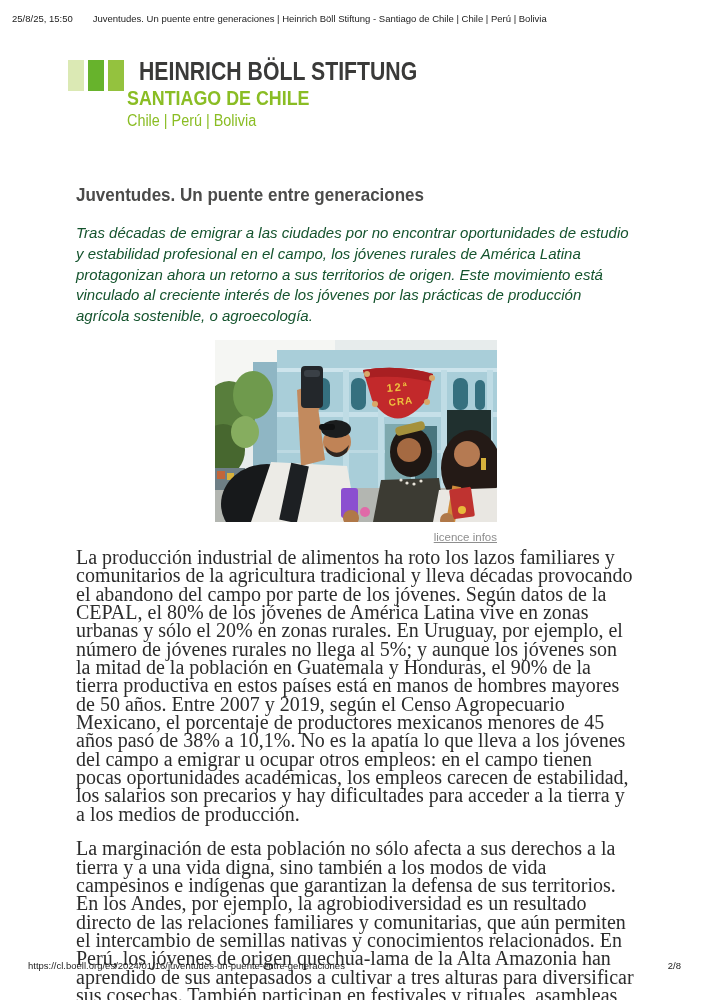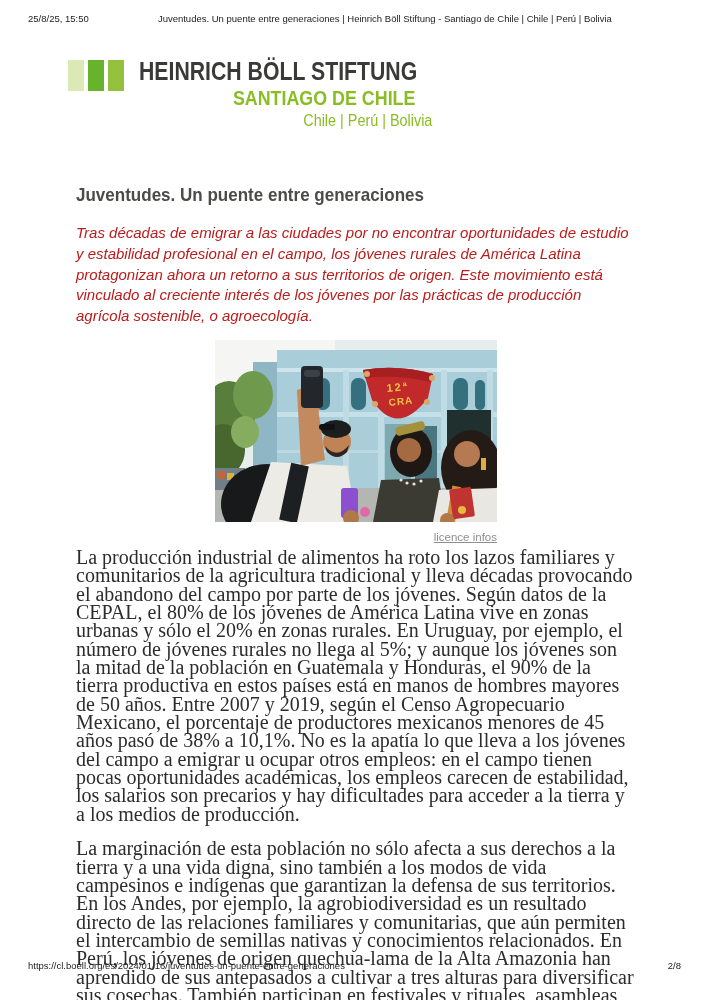--- a/index.html
+++ b/index.html
@@ -6,37 +6,37 @@
   body {
     width: 707px; height: 1000px;
     background: #ffffff;
     font-family: "Liberation Sans", sans-serif;
     position: relative;
     overflow: hidden;
   }
 
   
   .print-header {
-    position: absolute; top: 13px; left: 28px; right: 26px;
+    position: absolute; top: 13px; left: 12px; right: 26px;
     display: flex; align-items: baseline;
     font-size: 9.5px; color: #1c1c1c;
   }
   .print-header .ph-date { flex: 0 0 auto; white-space: nowrap; }
-  .print-header .ph-title { flex: 1 1 auto; text-align: center; white-space: nowrap; overflow: hidden; }
+  .print-header .ph-title { flex: 1 1 auto; white-space: nowrap; overflow: hidden; margin-left: 20px; }
   .print-footer {
     position: absolute; top: 960px; left: 28px; right: 26px;
     display: flex; justify-content: space-between; align-items: baseline;
     font-size: 9.5px; color: #1c1c1c;
   }
 
   
   .logo { position: absolute; top: 58px; left: 68px; display: flex; align-items: flex-start; }
   .logo-squares { display: flex; gap: 4px; margin-top: 2px; }
   .logo-square { width: 16px; height: 31px; }
-  .logo-text { margin-left: 15px; text-align: right; }
+  .logo-text { margin-left: 15px; }
   .logo-org {
     font-size: 25px; font-weight: bold; color: #3a3a39;
     letter-spacing: 0px; white-space: nowrap;
     transform: scaleX(0.85); transform-origin: left center;
     line-height: 1.05;
   }
   .logo-office {
     font-size: 21px; font-weight: bold; color: #8abd24;
     white-space: nowrap; transform: scaleX(0.85); transform-origin: left center;
     margin-top: 3px; margin-left: -12px; line-height: 1.05;
@@ -49,21 +49,21 @@
 
   
   .article-title {
     position: absolute; top: 172px; left: 76px; width: 600px;
     font-size: 18.5px; font-weight: bold; color: #4b4b4a;
     white-space: nowrap; transform: scaleX(0.92); transform-origin: left center;
   }
   .article-lead {
     position: absolute; top: 208px; left: 76px; width: 560px;
     font-style: italic; font-size: 15px; line-height: 20.8px;
-    color: #b91c1c; text-align: left;
+    color: #14532d; text-align: left;
     hyphens: auto; -webkit-hyphens: auto;
   }
 
   .figure-wrap { position: absolute; top: 340px; left: 215px; width: 282px; }
   .figure-wrap svg { display: block; }
   .licence-row { margin-top: 5px; text-align: right; }
   .licence-link {
     font-size: 11.5px; color: #8e8e8e; text-decoration: underline; cursor: pointer;
   }
 

